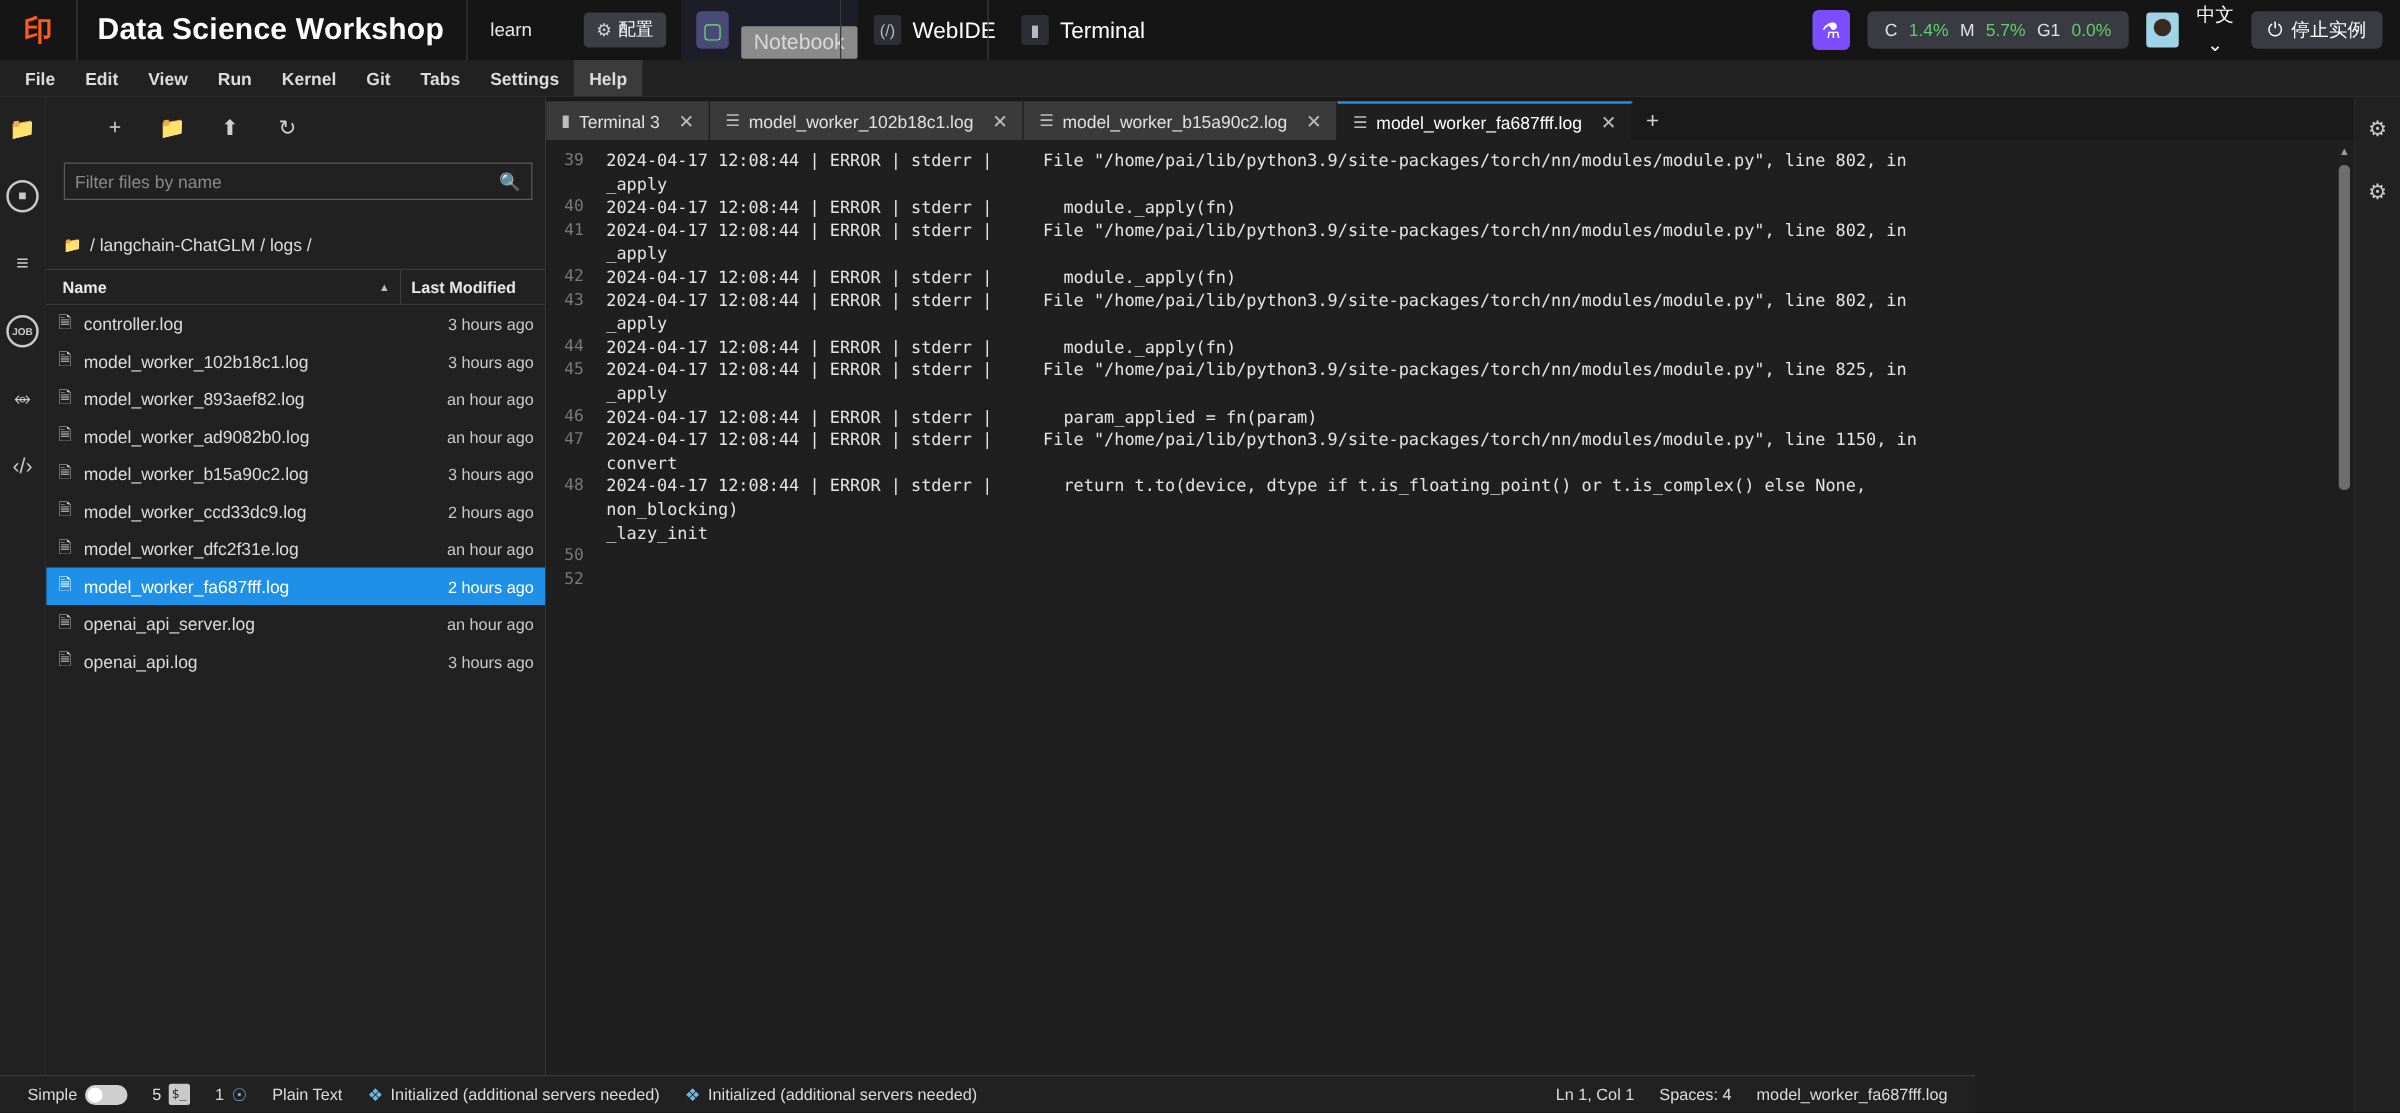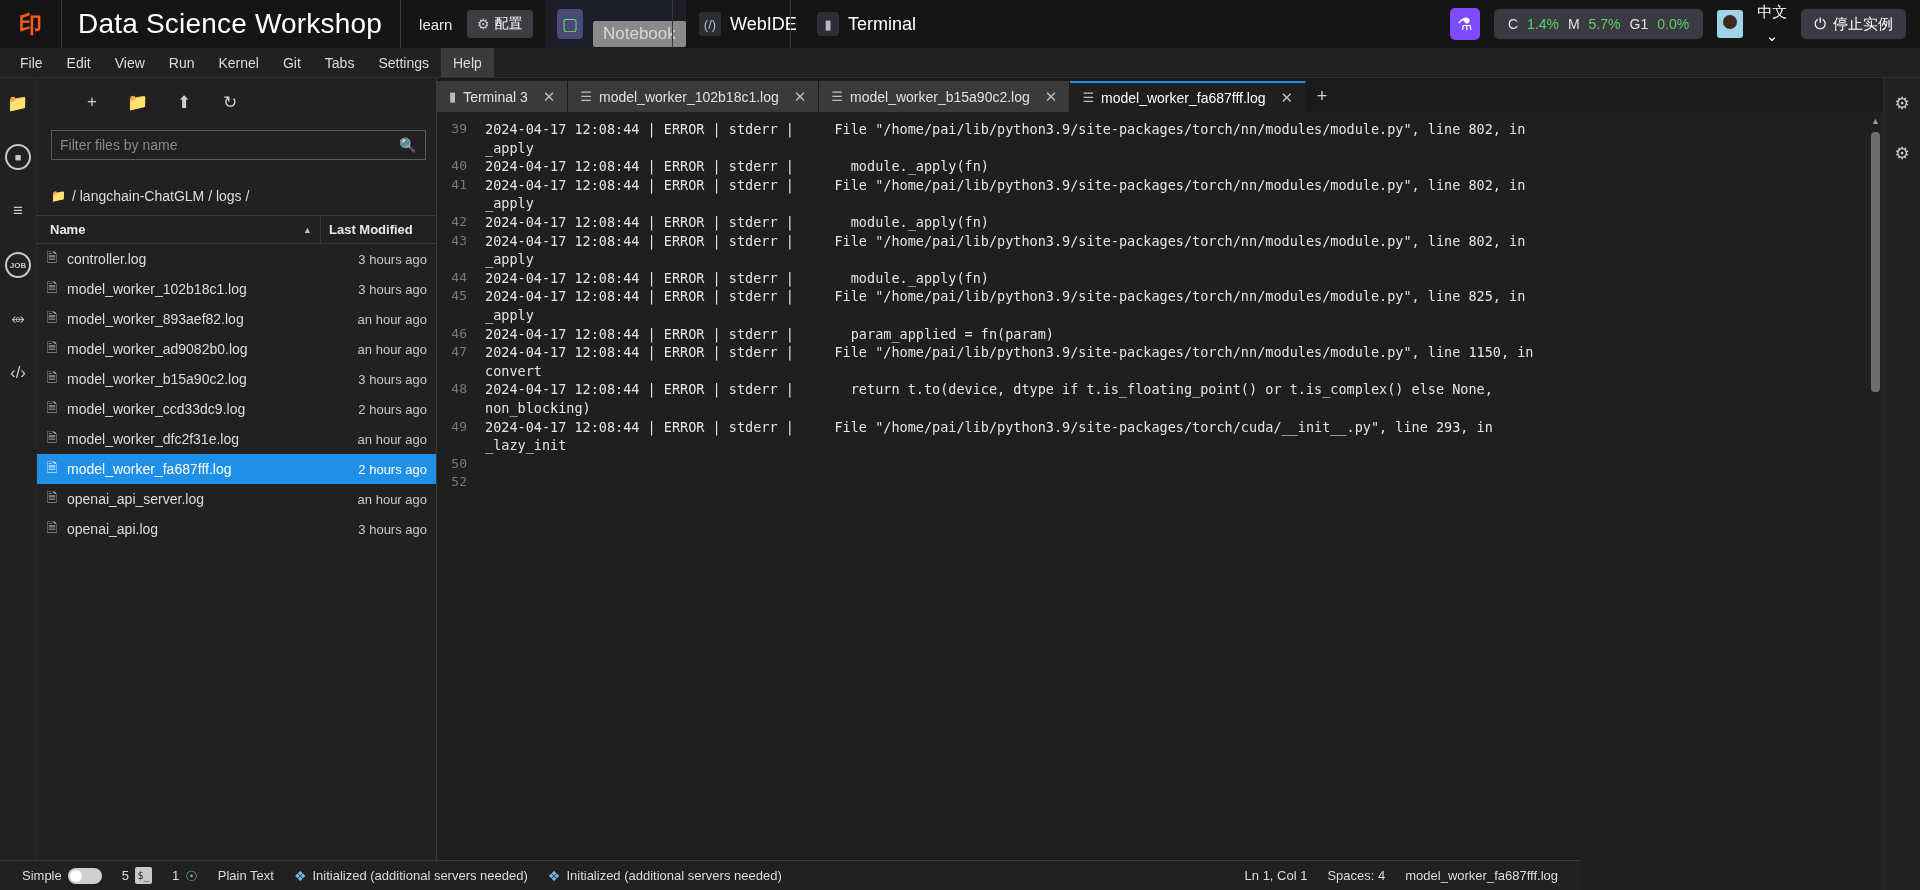--- a/index.html
+++ b/index.html
@@ -8,21 +8,21 @@
     font-family:"Liberation Sans", sans-serif;
     background:#111111; color:#d4d4d4;
     font-size:13px;
   }
 
   
   .topbar { height:48px; background:#151515; display:flex; align-items:center; position:relative; }
   .logo-box { width:62px; height:48px; display:flex; align-items:center; justify-content:center;
               border-right:1px solid #3a3a3a; }
   .logo-glyph { font-size:23px; color:#ff5c1a; font-weight:bold; line-height:1; }
-  .app-title { font-size:28px; font-weight:normal; color:#ffffff; padding:0 18px 0 16px;
+  .app-title { font-size:24px; font-weight:bold; color:#ffffff; padding:0 18px 0 16px;
                letter-spacing:.2px; border-right:1px solid #3a3a3a; height:48px;
                display:flex; align-items:center; }
   .learn-label { font-size:15px; color:#e8e8e8; padding-left:18px; }
 
   .cfg-btn { position:absolute; left:467px; top:10px; height:28px; background:#3d3d44;
              border-radius:4px; display:flex; align-items:center; gap:5px; padding:0 10px;
              cursor:pointer; }
   .cfg-btn .gear { color:#cfcfd6; font-size:14px; }
   .cfg-btn .txt { color:#ffffff; font-size:14px; }
 
@@ -53,21 +53,21 @@
   .avatar:after { content:""; position:absolute; left:6px; top:5px; width:14px; height:14px;
                   border-radius:50%; background:#3a2a20; }
   .lang { color:#ffffff; font-size:15px; display:flex; align-items:center; gap:5px; cursor:pointer;flex-direction:column; }
   .stop-btn { background:#3a3a42; border-radius:5px; height:30px; display:flex; align-items:center;
               gap:7px; padding:0 13px; cursor:pointer; }
   .stop-btn .p { color:#fff; font-size:15px; }
   .stop-btn .t { color:#fff; font-size:15px; }
 
   
   .menubar { height:30px; background:#212121; display:flex; align-items:stretch;
-             border-bottom:1px solid #2f2f2f; padding-left:8px; }
+             border-bottom:1px solid #2f2f2f; padding-left:8px;font-weight:bold; }
   .menuitem { padding:0 12px; display:flex; align-items:center; font-size:14px; color:#dcdcdc; cursor:pointer; }
   .menuitem.active { background:#3b3b3b; }
 
   
   .main { display:flex; height:812px; }
 
   
   .rail { width:37px; background:#212121; display:flex; flex-direction:column;
           align-items:center; padding-top:90px; gap:28px; border-right:1px solid #2a2a2a; }
   .rail-ic { width:26px; height:26px; display:flex; align-items:center; justify-content:center;
@@ -395,24 +395,20 @@
             <div class="lwrap">convert</div>
           </div>
           <div>
             <div class="lrow">
               <span class="ln">48</span>
               <span class="ltext">2024-04-17 12:08:44 | ERROR | stderr |       return t.to(device, dtype if t.is_floating_point() or t.is_complex() else None,</span>
             </div>
             <div class="lwrap">non_blocking)</div>
           </div>
           <div>
-            <div class="lrow">
-              <span class="ln">49</span>
-              <span class="ltext">2024-04-17 12:08:44 | ERROR | stderr |     File "/home/pai/lib/python3.9/site-packages/torch/cuda/__init__.py", line 293, in</span>
-            </div>
             <div class="lwrap">_lazy_init</div>
           </div>
           <div>
             <div class="lrow">
               <span class="ln">50</span>
             </div>
           </div>
           <div>
             <div class="lrow">
               <span class="ln">52</span>

